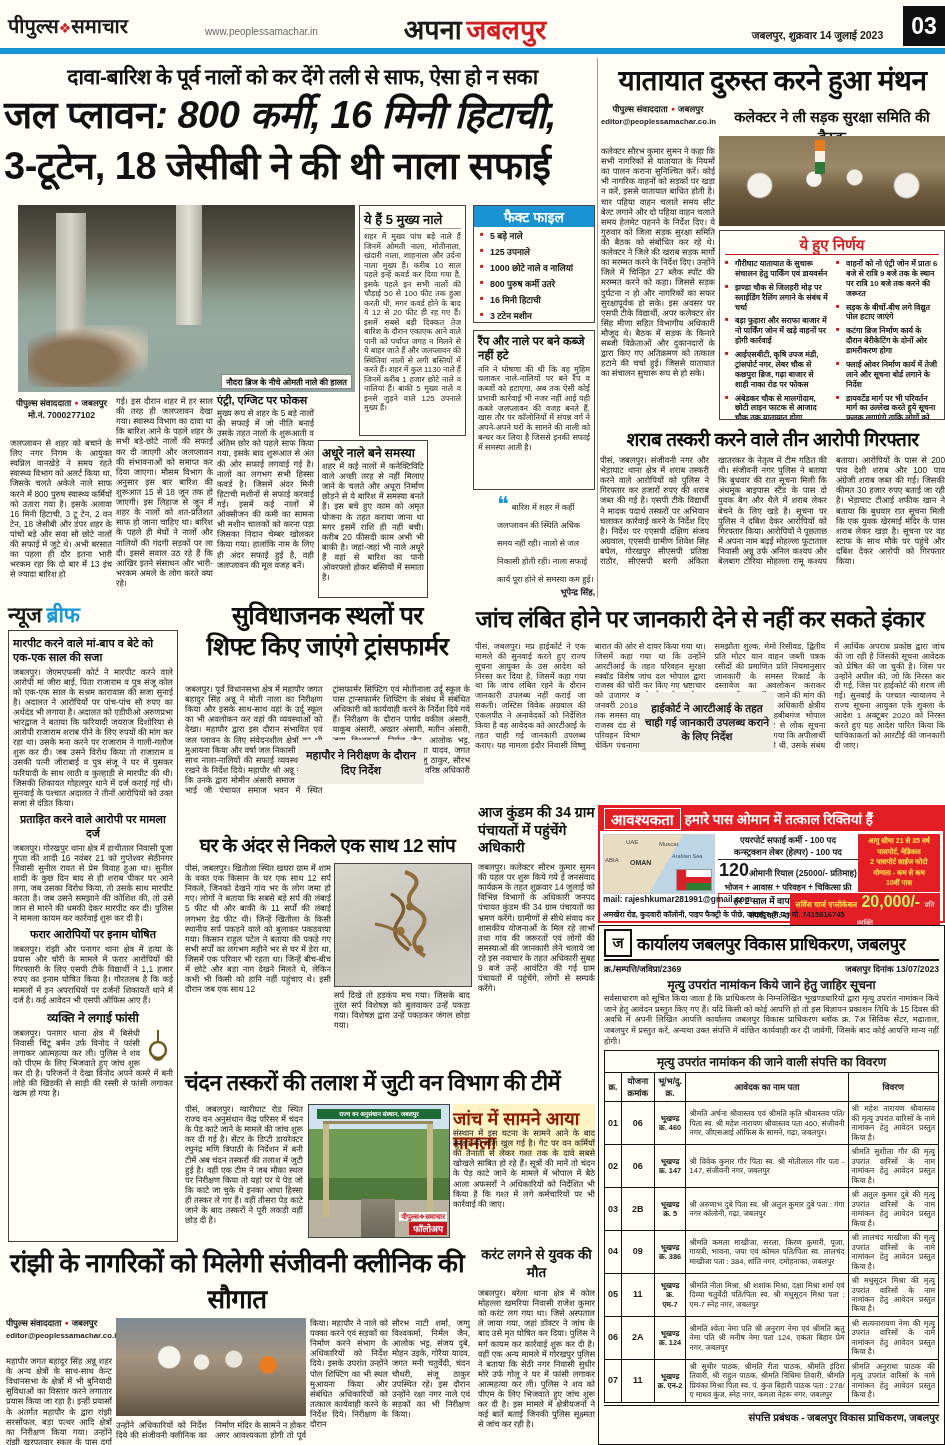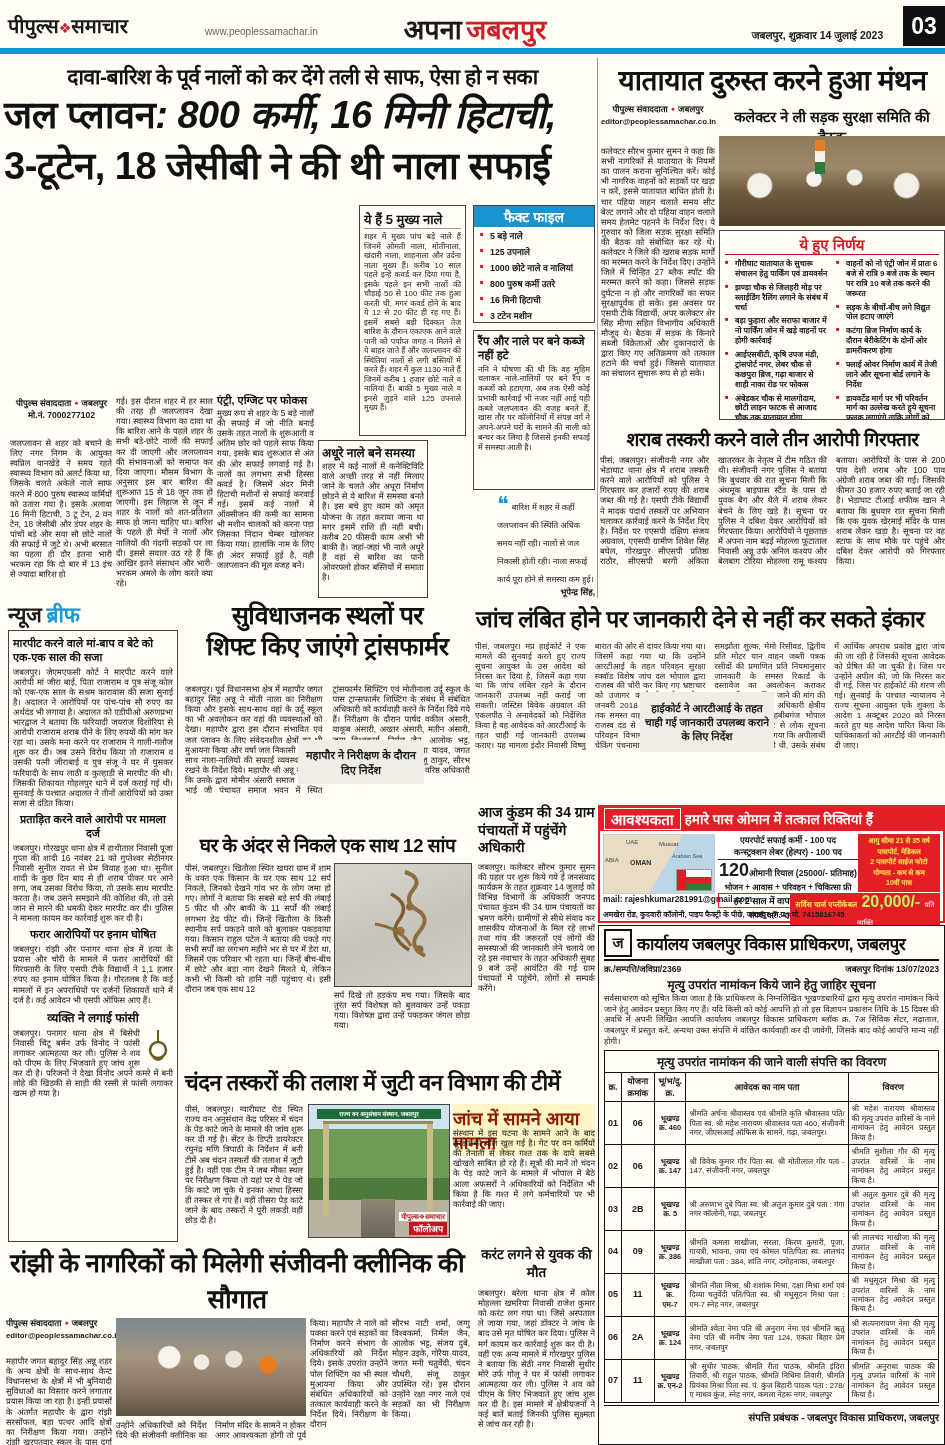--- a/index.html
+++ b/index.html
@@ -50,20 +50,26 @@
   <div class="abs" style="left:735px;top:28px;width:165px;text-align:center;font-size:10.5px;font-weight:bold;">जबलपुर, शुक्रवार 14 जुलाई 2023</div>
   <div class="abs ctr" style="left:903px;top:6px;width:42px;height:40px;background:#111;color:#fff;font-size:23px;font-weight:800;line-height:40px;">03</div>
   <div class="abs" style="left:0;top:48px;width:945px;height:6px;background:#1a93d2;"></div>
 
   <div class="abs ctr hl" style="left:10px;top:62px;width:585px;font-size:21px;">दावा-बारिश के पूर्व नालों को कर देंगे तली से साफ, ऐसा हो न सका</div>
   <div class="abs" style="left:4px;top:90px;width:592px;line-height:1.35;">
     <span class="hl red" style="font-size:38px;">जल प्लावन</span><span class="hl" style="font-size:38px;font-style:italic;">: 800 कर्मी, 16 मिनी हिटाची,</span><br>
     <span class="hl" style="font-size:38px;">3-टूटेन, 18 जेसीबी ने की थी नाला सफाई</span>
   </div>
 
+  <div class="photo" style="left:18px;top:205px;width:337px;height:187px;background:linear-gradient(180deg,#3d3b33 0%,#5d5a4d 22%,#7b7f70 38%,#8fa396 52%,#97aba3 66%,#93a7a0 100%);">
+    <div class="abs" style="left:38px;top:8px;width:30px;height:150px;background:linear-gradient(90deg,#b9b8ac,#d6d5c9 50%,#a5a498);"></div>
+    <div class="abs" style="left:158px;top:0;width:26px;height:120px;background:linear-gradient(90deg,#c2c1b5,#e0dfd3 50%,#aeada1);"></div>
+    <div class="abs" style="left:10px;top:120px;width:120px;height:62px;background:radial-gradient(ellipse at 40% 60%,#8a7257 0 40%,transparent 65%),radial-gradient(ellipse at 65% 40%,#c9c0ae 0 30%,transparent 55%);"></div>
+    <div class="caption-strip">नौदरा ब्रिज के नीचे ओमती नाले की हालत</div>
+  </div>
 
   <div class="abs byline" style="left:10px;top:398px;width:103px;">
     <span>पीपुल्स संवाददाता</span><span class="dot"></span><span>जबलपुर</span><br>
     <span>मो.नं. 7000277102</span>
   </div>
   <div class="abs just body-txt ovh" style="left:10px;top:438px;width:102px;height:160px;">जलप्लावन से शहर को बचाने के लिए नगर निगम के आयुक्त स्वप्निल वानखेड़े ने समय रहते स्वास्थ्य विभाग को अलर्ट किया था, जिसके चलते अकेले नाले साफ करने में 800 पुरुष स्वास्थ्य कर्मियों को उतारा गया है। इसके अलावा 16 मिनी हिटाची, 3 टू टेन, 2 वन टेन, 18 जेसीबी और डंपर शहर के पांचों बड़े और सवा सौ छोटे नालों की सफाई में जुटे थे। अभी बरसात का पहला ही दौर इतना भारी भरकम रहा कि दो बार में 13 इंच से ज्यादा बारिश हो</div>
   <div class="abs just body-txt ovh" style="left:116px;top:396px;width:97px;height:202px;">गई। इस दौरान शहर में हर साल की तरह ही जलप्लावन देखा गया। स्वास्थ्य विभाग का दावा था कि बारिश आने के पहले शहर के सभी बड़े-छोटे नालों की सफाई कर दी जाएगी और जलप्लावन की संभावनाओं को समाप्त कर दिया जाएगा। मौसम विभाग के अनुसार इस बार बारिश की शुरूआत 15 से 18 जून तक हो जाएगी। इस लिहाज से जून में शहर के नालों को शत-प्रतिशत साफ हो जाना चाहिए था। बारिश के पहले ही मेघों ने नालों और नालियों की गंदगी सड़कों पर ला दी। इससे सवाल उठ रहे हैं कि आखिर इतने संसाधन और भारी-भरकम अमले के लोग करते क्या रहे।</div>
   <div class="abs sub-hd" style="left:217px;top:392px;width:97px;font-size:11px;">एंट्री, एग्जिट पर फोकस</div>
   <div class="abs just body-txt ovh" style="left:217px;top:408px;width:97px;height:190px;">मुख्य रूप से शहर के 5 बड़े नालों की सफाई में जो नीति बनाई उसके तहत नालों के शुरूआती व अंतिम छोर को पहले साफ किया गया, इसके बाद शुरूआत से अंत की ओर सफाई लगवाई गई है। नालों का लगभग सभी हिस्सा कवर्ड है। जिसमें अंदर मिनी हिटाची मशीनों से सफाई करवाई गई। इसमें कई नालों में ऑक्सीजन की कमी का सामना भी मशीन चालकों को करना पड़ा जिसका निदान चेम्बर खोलकर किया गया। हालांकि नाम के लिए ही अंदर सफाई हुई है, वही जलप्लावन की मूल वजह बनें।</div>
   <div class="abs boxed ovh" style="left:318px;top:440px;width:110px;height:158px;padding:3px;box-sizing:border-box;">

